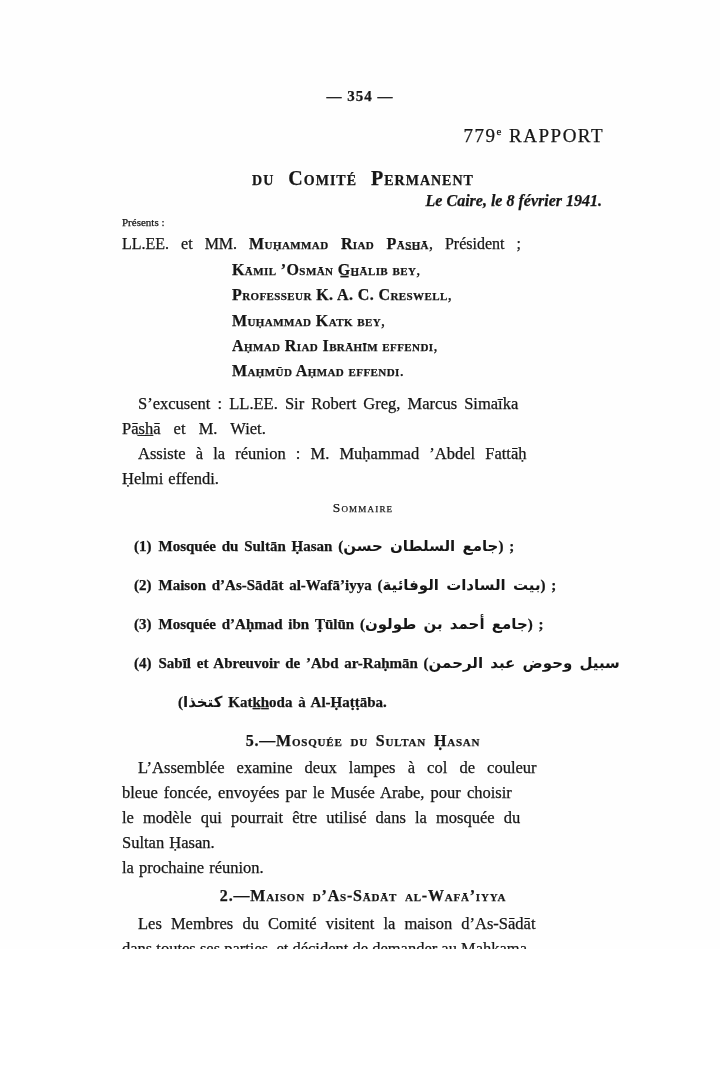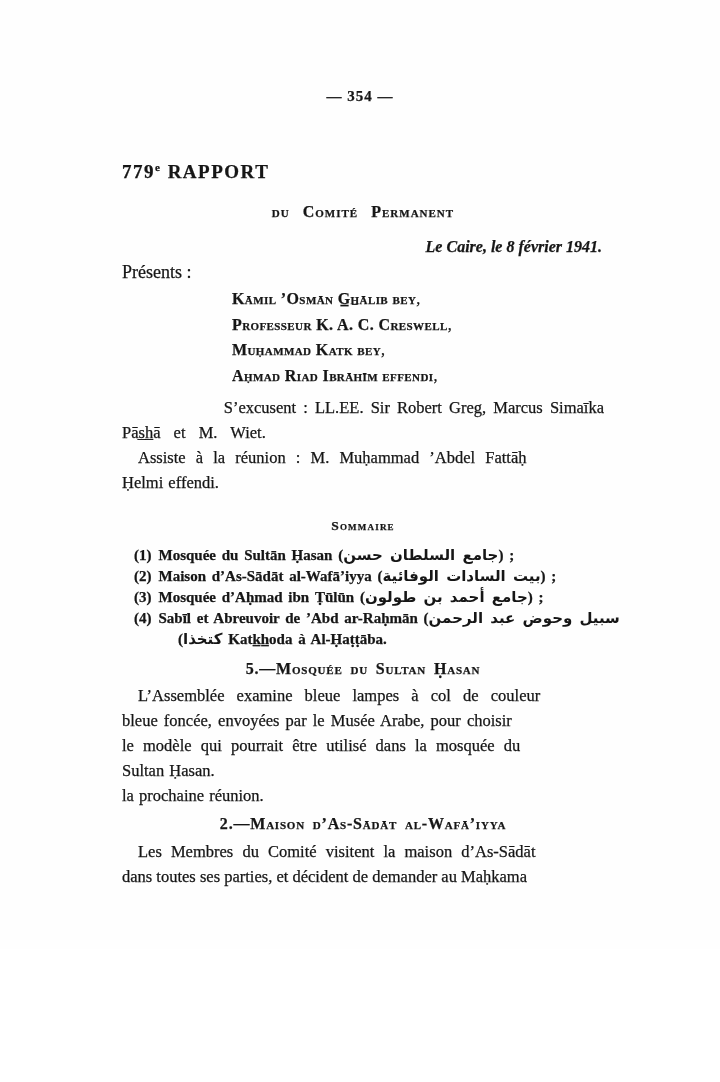--- a/index.html
+++ b/index.html
@@ -7,41 +7,41 @@
     position:relative;
     width:720px;height:949px;
     background:#fefefe;
     color:#161616;
     font-family:"Liberation Serif","DejaVu Serif",serif;
     overflow:hidden;
     -webkit-text-stroke:0.25px #161616;
   }
   .content{margin-left:122px;width:482px;}
   .pagenum{padding-top:88px;text-align:center;font-size:15px;font-weight:bold;letter-spacing:1px;}
-  .title{margin-top:56px;text-align:left;font-size:19px;font-weight:bold;letter-spacing:1.5px;}
+  .title{margin-top:20px;text-align:right;font-size:19px;font-weight:normal;letter-spacing:1.5px;}
   .title sup{font-size:11px;}
-  .subtitle{margin-top:20px;text-align:center;font-size:16px;font-weight:bold;
+  .subtitle{margin-top:20px;text-align:center;font-size:20px;font-weight:bold;
             font-variant:small-caps;letter-spacing:1px;word-spacing:8px;}
-  .dateline{margin-top:17px;text-align:right;font-size:16px;font-style:italic;font-weight:bold;padding-right:2px;}
-  .presents{margin-top:6px;font-size:18px;}
+  .dateline{margin-top:2px;text-align:right;font-size:16px;font-style:italic;font-weight:bold;padding-right:2px;}
+  .presents{margin-top:6px;font-size:11px;}
   .names{margin-top:3px;font-size:16px;line-height:25.4px;}
   .names .nline{white-space:nowrap;}
   .names .indent{padding-left:110px;}
   .sc{font-variant:small-caps;letter-spacing:0.4px;font-weight:600;}
   .para{font-size:16.5px;line-height:25px;}
   .para .line{white-space:nowrap;}
   .ti{text-indent:16px;}
   .excuses{margin-top:7px;}
   .ws0{word-spacing:0px;}.ws1{word-spacing:1px;}.ws2{word-spacing:2px;}
-  .ws3{word-spacing:3px;text-align:right;}.ws4{word-spacing:4px;}.ws5{word-spacing:5px;}
+  .ws3{word-spacing:3px;}.ws4{word-spacing:4px;}.ws5{word-spacing:5px;}
   .ws6{word-spacing:6px;}.ws8{word-spacing:8px;}
   .ws9{word-spacing:9px;}
-  .som-label{margin-top:23px;text-align:center;font-size:13.5px;font-weight:bold;
+  .som-label{margin-top:9px;text-align:center;font-size:13.5px;font-weight:normal;
              font-variant:small-caps;letter-spacing:1.2px;}
-  .som-items{margin-top:11px;font-size:15px;font-weight:bold;line-height:21px;}
+  .som-items{margin-top:11px;font-size:15px;font-weight:bold;line-height:39px;}
   .som-line{white-space:nowrap;padding-left:12px;word-spacing:2px;}
   .som-line2{padding-left:56px;}
   .som-num{margin-right:7px;}
   .ar{font-family:"DejaVu Sans",sans-serif;font-size:15px;font-weight:bold;
       -webkit-text-stroke:0px;}
   .heading{text-align:center;font-size:16px;font-weight:bold;
            font-variant:small-caps;letter-spacing:0.8px;word-spacing:3px;}
   .h-s1{margin-top:10px;}
   .h-s2{margin-top:7px;}
   .mt5{margin-top:5px;}
@@ -58,24 +58,26 @@
 
     <div class="title"><span>779</span><sup>e</sup><span> RAPPORT</span></div>
 
     <div class="subtitle">du Comité Permanent</div>
 
     <div class="dateline">Le Caire, le 8 février 1941.</div>
 
     <div class="presents">Présents :</div>
 
     <div class="names">
+      <div class="nline ws8"><span>LL.EE. et MM. </span><span class="sc">Muḥammad Riad Pās̲h̲ā</span><span>, Président ;</span></div>
       <div class="nline indent"><span class="sc">Kāmil ’Osmān G̲h̲ālib bey</span><span>,</span></div>
       <div class="nline indent"><span class="sc">Professeur K. A. C. Creswell</span><span>,</span></div>
       <div class="nline indent"><span class="sc">Muḥammad Katk bey</span><span>,</span></div>
       <div class="nline indent"><span class="sc">Aḥmad Riad Ibrāhīm effendi</span><span>,</span></div>
+      <div class="nline indent"><span class="sc">Maḥmūd Aḥmad effendi</span><span>.</span></div>
     </div>
 
     <div class="para excuses">
       <div class="line ti ws3">S’excusent : LL.EE. Sir Robert Greg, Marcus Simaīka</div>
       <div class="line ws9">Pās̲h̲ā et M. Wiet.</div>
     </div>
 
     <div class="para">
       <div class="line ti ws6">Assiste à la réunion : M. Muḥammad ’Abdel Fattāḥ</div>
       <div class="line ws1">Ḥelmi effendi.</div>
@@ -87,21 +89,21 @@
       <div class="som-line"><span class="som-num">(1)</span><span>Mosquée du Sultān Ḥasan </span><span>(</span><span class="ar" dir="rtl">جامع السلطان حسن</span><span>) ;</span></div>
       <div class="som-line"><span class="som-num">(2)</span><span>Maison d’As-Sādāt al-Wafā’iyya </span><span>(</span><span class="ar" dir="rtl">بيت السادات الوفائية</span><span>) ;</span></div>
       <div class="som-line"><span class="som-num">(3)</span><span>Mosquée d’Aḥmad ibn Ṭūlūn </span><span>(</span><span class="ar" dir="rtl">جامع أحمد بن طولون</span><span>) ;</span></div>
       <div class="som-line"><span class="som-num">(4)</span><span>Sabīl et Abreuvoir de ’Abd ar-Raḥmān </span><span>(</span><span class="ar" dir="rtl">سبيل وحوض عبد الرحمن</span></div>
       <div class="som-line som-line2"><span>(</span><span class="ar" dir="rtl">كتخذا</span><span> Katk̲h̲oda à Al-Ḥaṭṭāba.</span></div>
     </div>
 
     <div class="heading h-s1">5.—Mosquée du Sultan Ḥasan</div>
 
     <div class="para mt5">
-      <div class="line ti ws8">L’Assemblée examine bleue lampes à col de couleur</div>
+      <div class="line ti ws8">L’Assemblée examine deux lampes à col de couleur</div>
       <div class="line ws2">bleue foncée, envoyées par le Musée Arabe, pour choisir</div>
       <div class="line ws5">le modèle qui pourrait être utilisé dans la mosquée du</div>
       <div class="line ws1">Sultan Ḥasan.</div>
     </div>
 
     <div class="para">
       <div class="line ws1">la prochaine réunion.</div>
     </div>
 
     <div class="heading h-s2">2.—Maison d’As-Sādāt al-Wafā’iyya</div>

